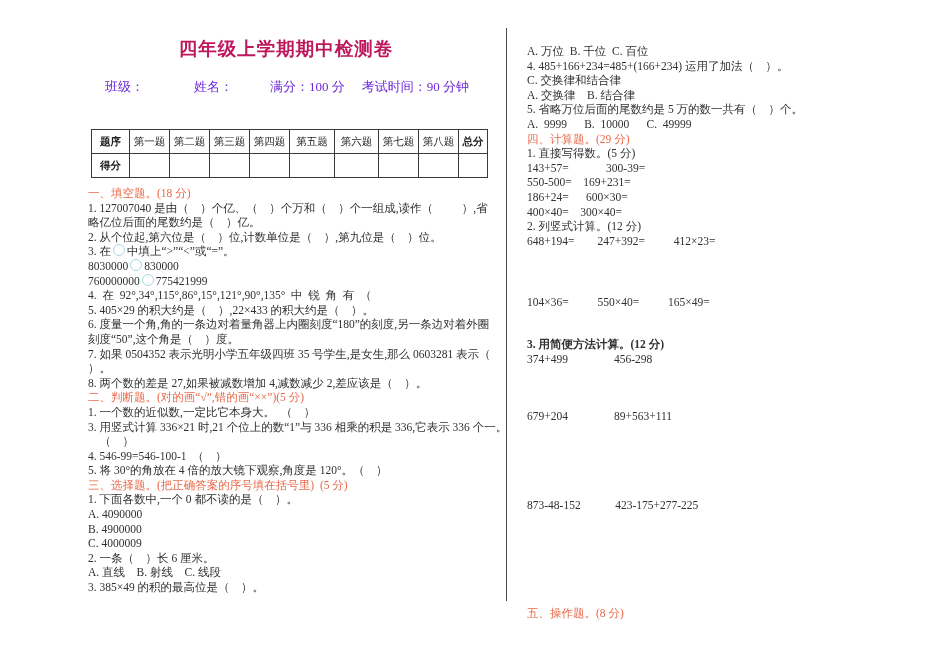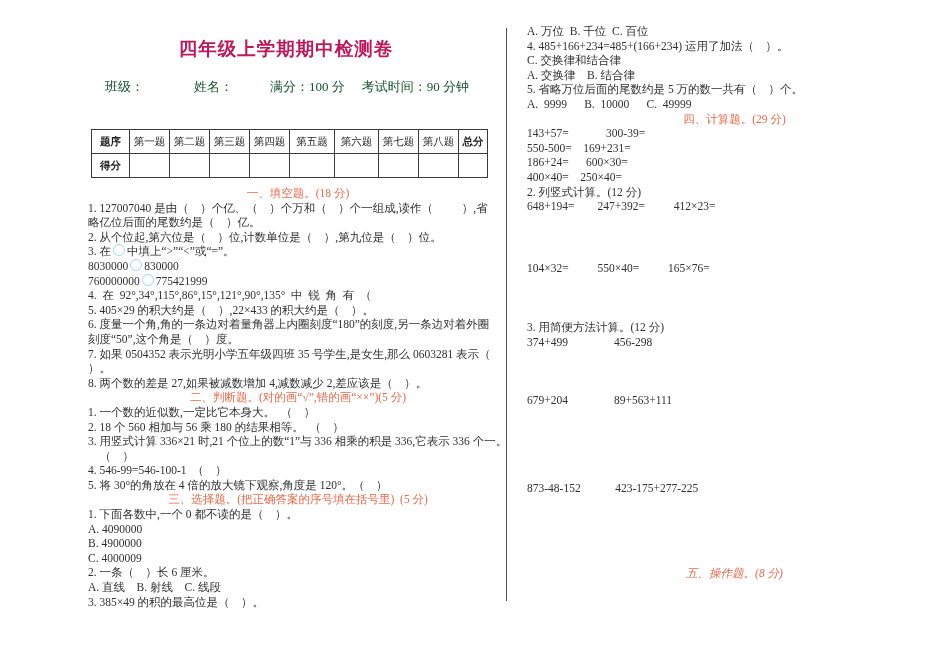--- a/index.html
+++ b/index.html
@@ -6,39 +6,39 @@
   body{
     width:950px;height:657px;background:#ffffff;position:relative;overflow:hidden;
     font-family:"Liberation Serif","DejaVu Serif",serif;color:#303030;
   }
   .abs{position:absolute;}
   #exam-title{
     left:60px;top:36px;width:452px;text-align:center;
     font-size:18.5px;font-weight:bold;color:#be185d;
     font-family:"Liberation Sans","DejaVu Sans",sans-serif;letter-spacing:1px;
   }
-  #meta-line{left:105px;top:78px;font-size:13px;color:#14532d;white-space:pre;}
+  #meta-line{left:105px;top:78px;font-size:13px;color:#6d28d9;white-space:pre;}
   #meta-line span{display:inline-block;}
   .meta-gap1{margin-right:50px;}
   .meta-gap2{margin-right:37px;}
   .meta-gap3{margin-right:17px;}
   #score-table-wrap{left:91px;top:129px;}
   #score-table{border-collapse:collapse;table-layout:fixed;}
   #score-table td{
     border:1px solid #3a3a3a;height:23px;text-align:center;vertical-align:middle;
     font-size:10.5px;padding:0 1px;color:#222;
   }
   .bold-cell{font-weight:bold;font-family:Liberation Sans, sans-serif;color:#000;}
   #column-divider{left:506px;top:28px;width:1px;height:573px;background:#4d4d4d;}
   .textcol .line{
     white-space:pre;font-size:11.5px;line-height:14.6px;height:14.6px;overflow:visible;
   }
   #left-col{left:88px;top:186px;width:420px;}
-  #right-col{left:527px;top:24px;width:415px;}
-  .h{color:#e8694a;text-align:center;}
+  #right-col{left:527px;top:44px;width:415px;}
+  .h{color:#e8694a;}
   .circle{
     display:inline-block;width:10px;height:10px;border:1.5px solid #a5d9e2;border-radius:50%;
     vertical-align:-1px;margin:0 2px;background:#fff;
   }
 </style>
 </head>
 <body>
 
 <div class="abs" id="exam-title">四年级上学期期中检测卷</div>
 
@@ -99,21 +99,20 @@
   <div class="line"><span>760000000</span><span class="circle"></span><span>775421999</span></div>
   <div class="line">4.  在  92°,34°,115°,86°,15°,121°,90°,135°  中  锐  角  有  （</div>
   <div class="line">5. 405×29 的积大约是（    ）,22×433 的积大约是（    ）。</div>
   <div class="line">6. 度量一个角,角的一条边对着量角器上内圈刻度“180”的刻度,另一条边对着外圈</div>
   <div class="line">刻度“50”,这个角是（    ）度。</div>
   <div class="line">7. 如果 0504352 表示光明小学五年级四班 35 号学生,是女生,那么 0603281 表示（</div>
   <div class="line">）。</div>
   <div class="line">8. 两个数的差是 27,如果被减数增加 4,减数减少 2,差应该是（    ）。</div>
   <div class="line h">二、判断题。(对的画“√”,错的画“××”)(5 分)</div>
   <div class="line">1. 一个数的近似数,一定比它本身大。  （    ）</div>
-  <div class="line">2. 18 个 560 相加与 56 乘 180 的结果相等。  （    ）</div>
   <div class="line">3. 用竖式计算 336×21 时,21 个位上的数“1”与 336 相乘的积是 336,它表示 336 个一。</div>
   <div class="line">    （    ）</div>
   <div class="line">4. 546-99=546-100-1  （    ）</div>
   <div class="line">5. 将 30°的角放在 4 倍的放大镜下观察,角度是 120°。（    ）</div>
   <div class="line h">三、选择题。(把正确答案的序号填在括号里)  (5 分)</div>
   <div class="line">1. 下面各数中,一个 0 都不读的是（    ）。</div>
   <div class="line">A. 4090000</div>
   <div class="line">B. 4900000</div>
   <div class="line">C. 4000009</div>
   <div class="line">2. 一条（    ）长 6 厘米。</div>
@@ -122,25 +121,26 @@
 </div>
 
 <div class="abs textcol" id="right-col">
   <div class="line">A. 万位  B. 千位  C. 百位</div>
   <div class="line">4. 485+166+234=485+(166+234) 运用了加法（    ）。</div>
   <div class="line">C. 交换律和结合律</div>
   <div class="line">A. 交换律    B. 结合律</div>
   <div class="line">5. 省略万位后面的尾数约是 5 万的数一共有（    ）个。</div>
   <div class="line">A.  9999      B.  10000      C.  49999</div>
   <div class="line h">四、计算题。(29 分)</div>
+  <div class="line">1. 直接写得数。(5 分)</div>
   <div class="line">143+57=             300-39=</div>
   <div class="line">550-500=    169+231=</div>
   <div class="line">186+24=      600×30=</div>
-  <div class="line">400×40=    250×40=</div>
+  <div class="line">400×40=    300×40=</div>
   <div class="line">2. 列竖式计算。(12 分)</div>
   <div class="line">648+194=        247+392=          412×23=</div>
-  <div class="line" style="margin-top:47px;">104×32=          550×40=          165×76=</div>
-  <div class="line" style="margin-top:45px;">3. 用简便方法计算。(12 分)</div>
+  <div class="line" style="margin-top:47px;">104×36=          550×40=          165×49=</div>
+  <div class="line" style="margin-top:27px;font-weight:bold;">3. 用简便方法计算。(12 分)</div>
   <div class="line">374+499                456-298</div>
   <div class="line" style="margin-top:43px;">679+204                89+563+111</div>
   <div class="line" style="margin-top:74px;">873-48-152            423-175+277-225</div>
-  <div class="line h" style="margin-top:70px;font-style:italic;">五、操作题。(8 分)</div>
+  <div class="line h" style="margin-top:94px;">五、操作题。(8 分)</div>
 </div>
 
 </body></html>

